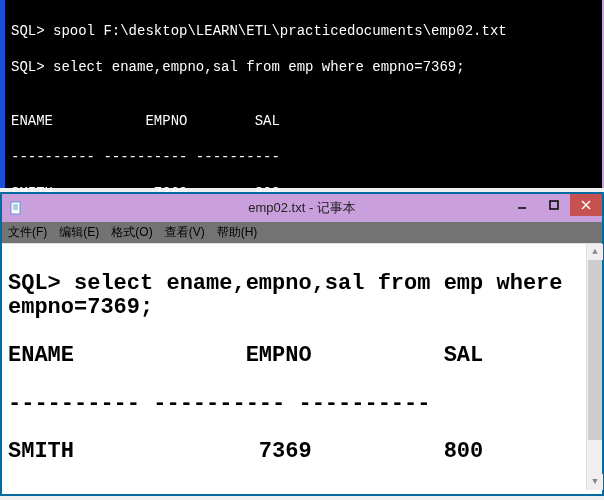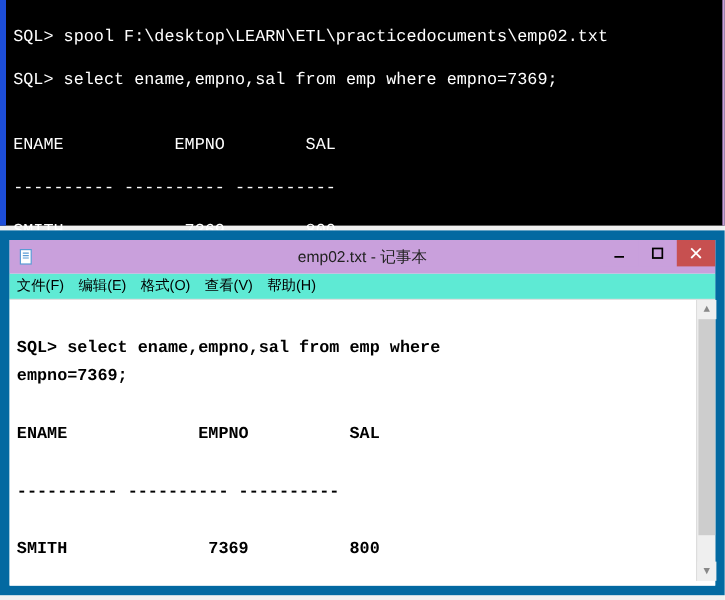--- a/index.html
+++ b/index.html
@@ -18,21 +18,21 @@
     line-height: 18px;
     white-space: pre;
     height: 188px;
     border-left: 5px solid #1d4ed8;
     border-right: 2px solid #c9a0dc;
   }
   .term-line { display: block; }
 
   .notepad-window {
     margin-top: 4px;
-    border: 8px solid #0369a1;
+    border: 2px solid #0369a1;
     background: #fff;
     height: 304px;
     position: relative;
   }
   .titlebar {
     background: #c9a0dc;
     height: 28px;
     display: flex;
     align-items: center;
     position: relative;
@@ -68,40 +68,40 @@
     justify-content: center;
     font-family: sans-serif;
     font-size: 11px;
     cursor: pointer;
   }
   .tb-btn.min { background: #c9a0dc; color: #000; }
   .tb-btn.max { background: #c9a0dc; color: #000; }
   .tb-btn.close { background: #c75050; color: #fff; font-size: 13px; }
 
   .menubar {
-    background: #5eead4;
+    background: #737373;
     border-bottom: 1px solid #e0e0e0;
     height: 22px;
     display: flex;
     align-items: center;
     padding: 0 4px;
     font-family: "Microsoft YaHei", "SimSun", sans-serif;
     font-size: 12px;
     color: #000;
     gap: 8px;
   }
   .menu-item {
     cursor: pointer;
     padding: 0 2px;
   }
 
   .notepad-body {
     padding: 4px 6px;
     font-family: "Courier New", "SimSun", monospace;
-    font-size: 14px;
+    font-size: 22px;
     font-weight: bold;
     line-height: 24px;
     white-space: pre;
     color: #000;
     background: #fff;
     height: calc(100% - 50px);
     overflow: hidden;
     position: relative;
   }
   .scroll-track {

